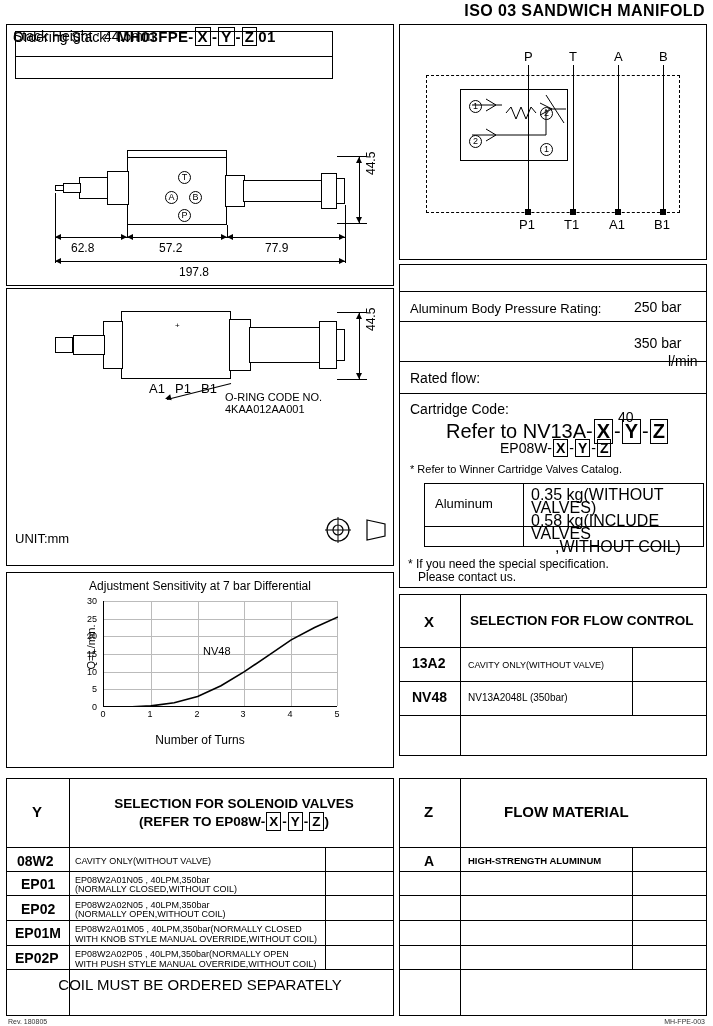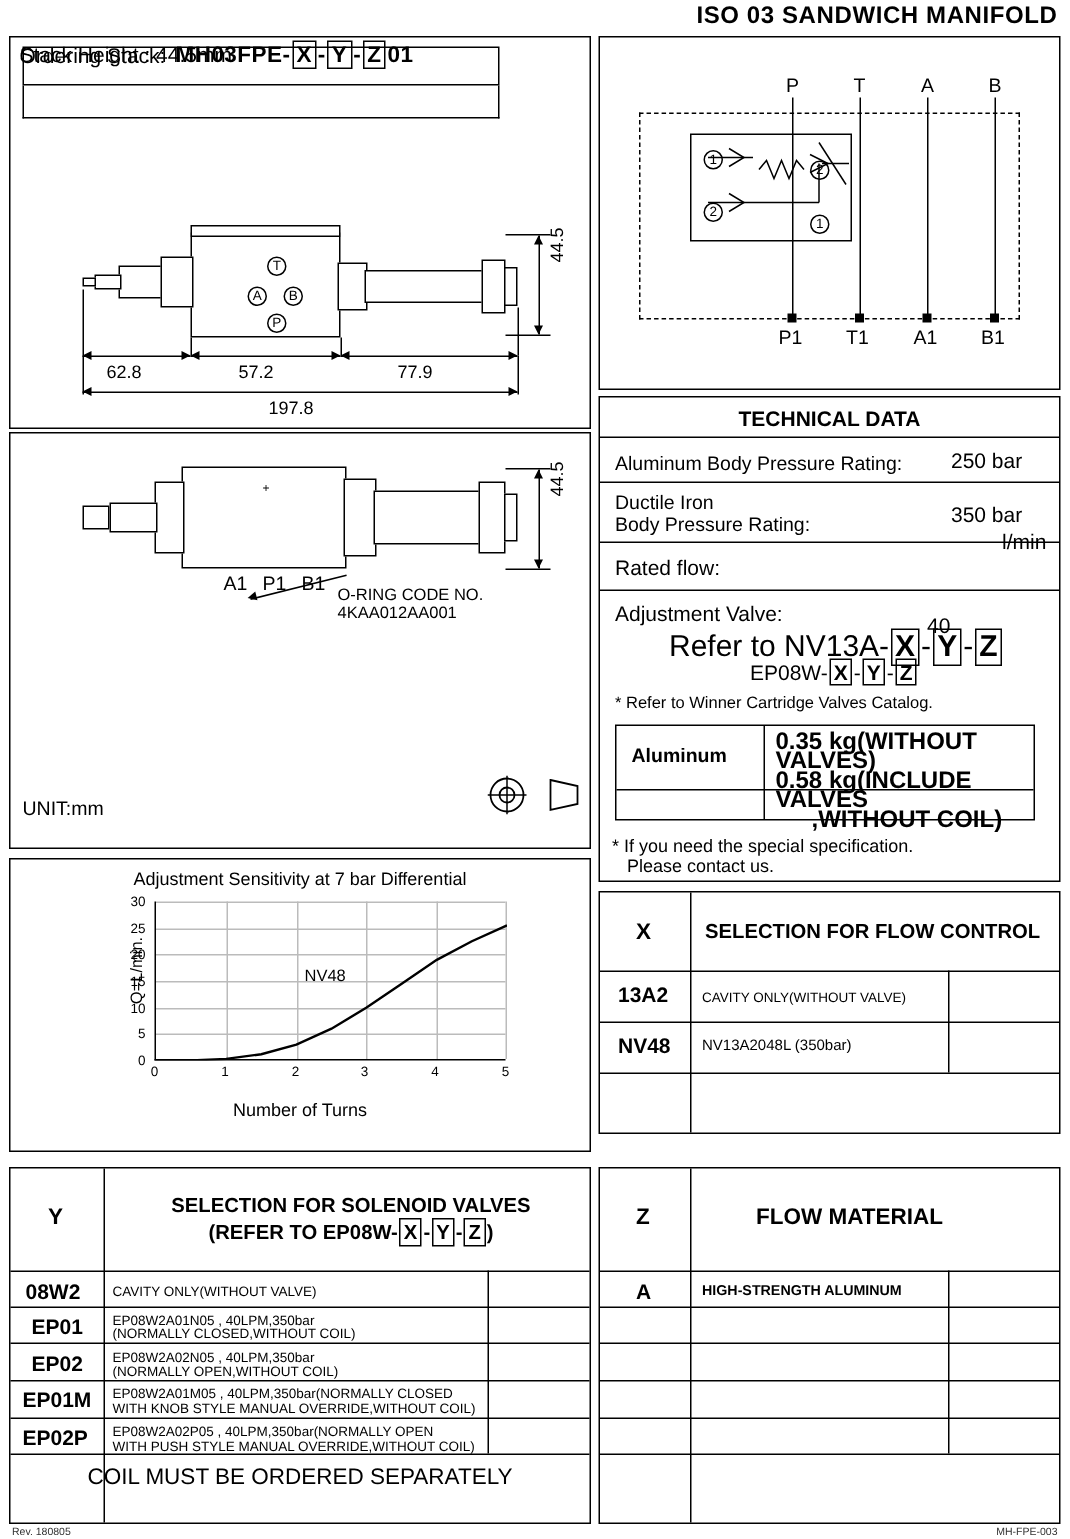--- a/index.html
+++ b/index.html
@@ -240,47 +240,44 @@
       <line x1="90" y1="52" x2="90" y2="26" stroke="#000" stroke-width="1"></line>
     </svg>
 
     <div class="circ" style="left:69px;top:75px;width:13px;height:13px;font-size:9px;line-height:11px;">1</div>
     <div class="circ" style="left:140px;top:82px;width:13px;height:13px;font-size:9px;line-height:11px;">2</div>
     <div class="circ" style="left:69px;top:110px;width:13px;height:13px;font-size:9px;line-height:11px;">2</div>
     <div class="circ" style="left:140px;top:118px;width:13px;height:13px;font-size:9px;line-height:11px;">1</div>
   </div>
 
   <div class="box" id="tech">
-    <div class="tech-title">TECHNICAL DATA</div>
     <div class="sep" style="top:26px;"></div>
 
     <div class="tl" style="left:10px;top:36px;">Aluminum Body Pressure Rating:</div>
     <div class="tr" style="left:234px;top:34px;">250 bar</div>
     <div class="sep" style="top:56px;"></div>
 
-    <div class="tl" style="left:10px;top:62px;white-space:pre-line;line-height:15px;">Ductile Iron
-Body Pressure Rating:</div>
     <div class="tr" style="left:234px;top:70px;">350 bar</div>
     <div class="sep" style="top:96px;"></div>
 
     <div class="tl" style="left:10px;top:105px;font-size:14px;">Rated flow:</div>
     <div class="tr" style="left:218px;top:104px;margin-top:40px;">40</div>
     <div class="tr" style="left:268px;top:88px;">l/min</div>
     <div class="sep" style="top:128px;"></div>
 
-    <div class="tl" style="left:10px;top:136px;font-size:14px;">Adjustment Valve:</div>
+    <div class="tl" style="left:10px;top:136px;font-size:14px;">Cartridge Code:</div>
     <div style="position:absolute;left:46px;top:154px;font-size:20px;">
       <span>Refer to NV13A-</span><span class="ghost">X</span>-<span class="ghost">Y</span>-<span class="ghost">Z</span>
     </div>
     <div style="position:absolute;left:100px;top:174px;font-size:14px;">
       <span>EP08W-</span><span class="ghost">X</span>-<span class="ghost">Y</span>-<span class="ghost">Z</span>
     </div>
     <div class="tl small" style="left:10px;top:198px;font-size:11px;">* Refer to Winner Cartridge Valves Catalog.</div>
 
-    <div class="tbl" style="left:10px;top:218px;width:280px;height:64px;font-weight:bold;">
+    <div class="tbl" style="left:24px;top:218px;width:280px;height:64px;">
       <div class="cellline-v" style="left:98px;height:100%;"></div>
       <div class="cellline-h" style="top:42px;"></div>
       <div style="position:absolute;left:10px;top:12px;font-size:13px;">Aluminum</div>
       <div style="position:absolute;left:106px;top:4px;font-size:16px;line-height:13px;">
         <div>0.35  kg(WITHOUT VALVES)</div>
         <div>0.58  kg(INCLUDE VALVES</div>
         <div style="margin-left:24px;">,WITHOUT COIL)</div>
       </div>
     </div>
 

